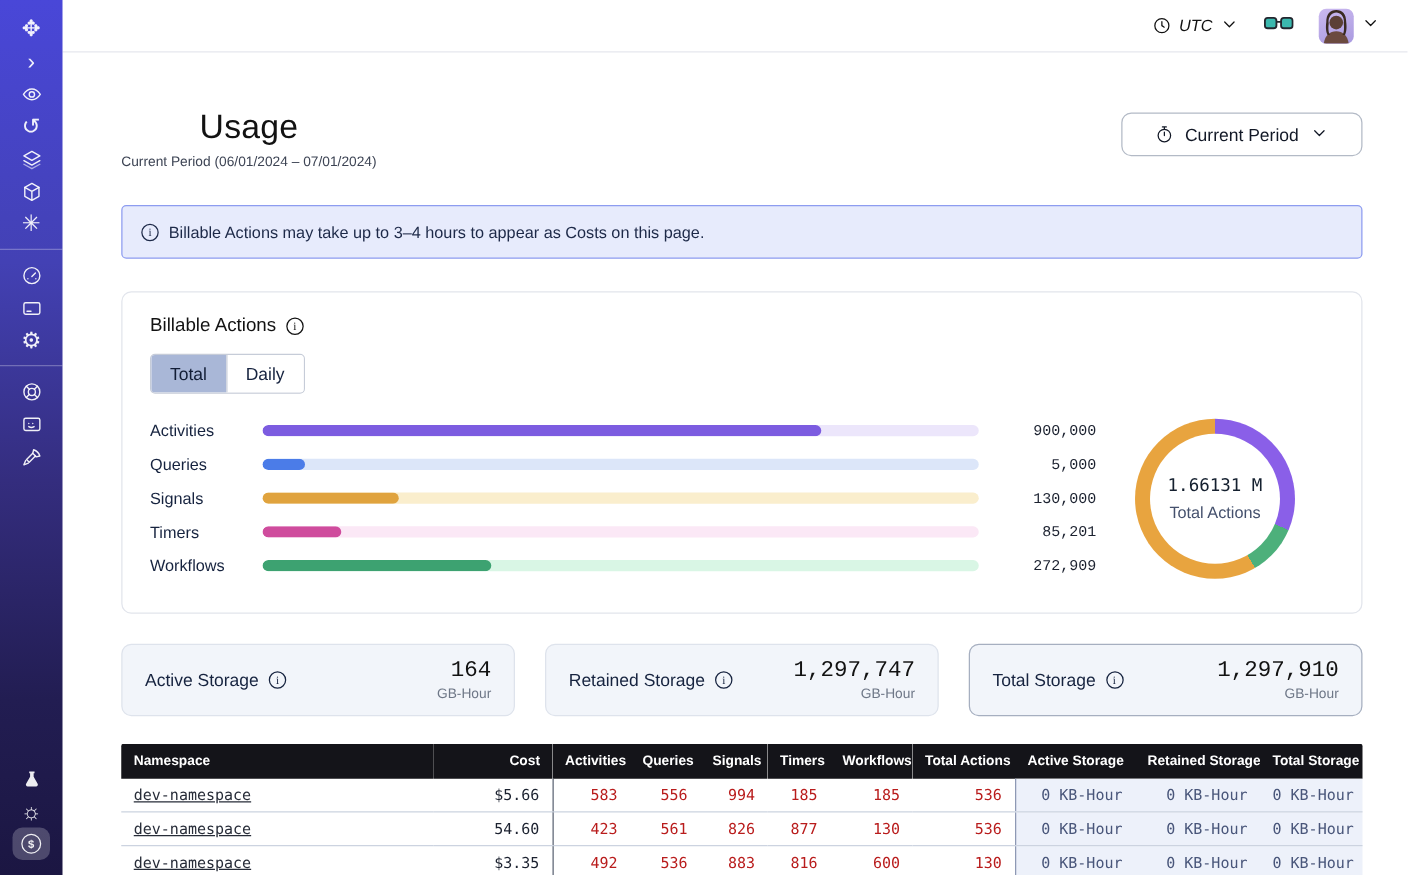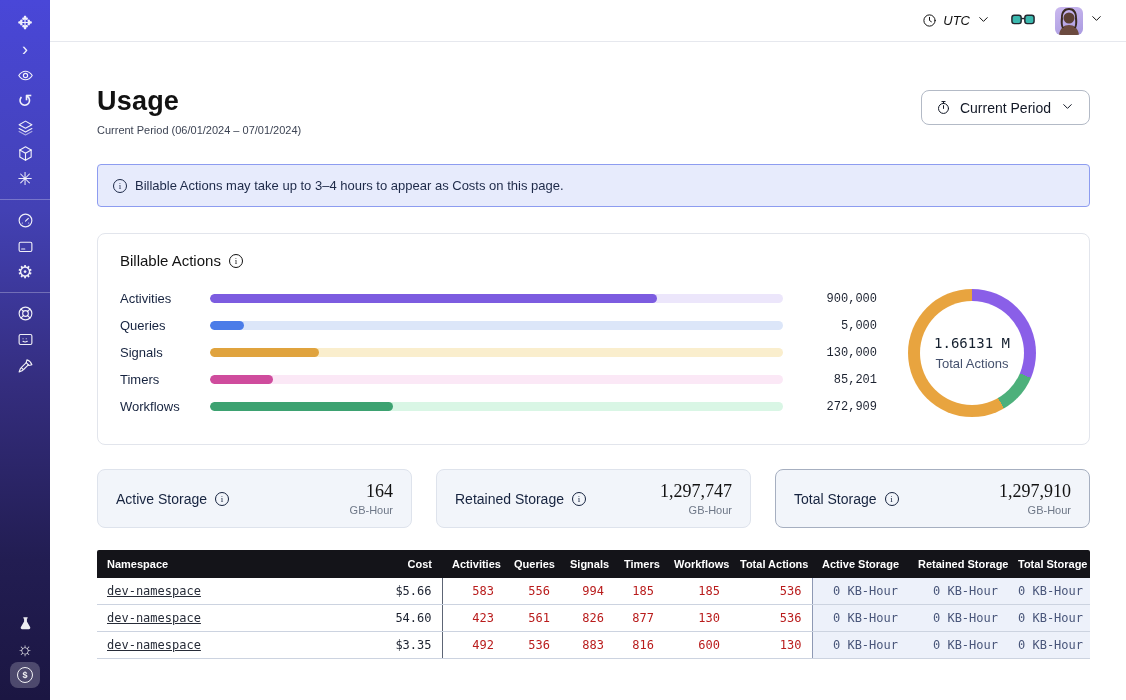--- a/index.html
+++ b/index.html
@@ -31,24 +31,24 @@
   .glasses svg { width:24px; height:16px; }
   .avatar-wrap { display:flex; align-items:center; gap:6px; cursor:pointer; }
   .avatar { width:28px; height:28px; border-radius:6px;
     background:linear-gradient(160deg,#cbb9ef,#a99ae0); overflow:hidden; }
 
   
   .main { position:absolute; left:50px; top:42px; right:0; bottom:0; background:#fff; }
   .content { width:993px; margin-left:47px; padding-top:44px; }
 
   .page-head { display:flex; justify-content:space-between; align-items:flex-start; }
-  .page-title { font-size:27px; font-weight:700; color:#121212; letter-spacing:.2px; }
+  .page-title { font-size:27px; font-weight:400; color:#121212; letter-spacing:.2px;text-align:center; }
   .page-sub { font-size:11px; color:#3d4454; margin-top:7px; }
   .period-btn { display:flex; align-items:center; gap:9px; border:1px solid #b3bac6;
-    border-radius:8px; height:35px; padding:0 14px; font-size:14px; color:#121826;
+    border-radius:8px; height:35px; padding:0 26px; font-size:14px; color:#121826;
     background:#fff; cursor:pointer; margin-top:4px; }
   .period-btn svg { width:15px; height:15px; stroke:#121826; fill:none; stroke-width:1.6;
     stroke-linecap:round; stroke-linejoin:round; }
 
   .banner { margin-top:28px; background:#e7ebfc; border:1px solid #8d9cf0; border-radius:4px;
     padding:13px 15px; font-size:13px; color:#1d2948; display:flex; align-items:center; gap:8px; }
   .info-i { display:inline-flex; width:14px; height:14px; border:1.2px solid currentColor;
     border-radius:50%; align-items:center; justify-content:center; font-size:9px;
     font-style:normal; flex:none; font-family:"Liberation Serif", serif; }
 
@@ -78,21 +78,21 @@
   .donut-value { font-family:"DejaVu Sans Mono", monospace; font-size:14px; color:#15202f; }
   .donut-label { font-size:13px; color:#45516d; }
 
   
   .storage-row { display:flex; gap:24px; margin-top:24px; }
   .storage-card { flex:1; background:#f2f5fa; border:1px solid #dee3ec; border-radius:8px;
     padding:11px 18px; display:flex; align-items:center; justify-content:space-between; }
   .storage-card.dark-border { border-color:#a6afc0; }
   .storage-label { display:flex; align-items:center; gap:8px; font-size:14px; color:#16233f; }
   .storage-right { text-align:right; }
-  .storage-value { font-family:Liberation Serif, serif; font-size:18px; color:#121212; }
+  .storage-value { font-family:Liberation Mono, monospace; font-size:18px; color:#121212; }
   .storage-unit { font-size:11px; color:#6e7787; margin-top:2px; }
 
   
   table { width:100%; border-collapse:collapse; margin-top:22px; table-layout:fixed; }
   thead th { background:#141419; color:#fff; font-size:11px; font-weight:600;
     padding:8px 10px; text-align:right; white-space:nowrap; overflow:hidden; }
   thead th:first-child { text-align:left; border-radius:2px 0 0 0; }
   thead th:last-child { border-radius:0 2px 0 0; }
   tbody td { font-family:"DejaVu Sans Mono", monospace; font-size:12px; padding:6px 10px;
     border-bottom:1px solid #ccd3e0; text-align:right; color:#b91c1c; white-space:nowrap; }
@@ -231,20 +231,24 @@
 
     <div class="banner">
       <span class="info-i">i</span>
       <span>Billable Actions may take up to 3–4 hours to appear as Costs on this page.</span>
     </div>
 
     <section class="card">
       <div class="card-title-row">
         <span>Billable Actions</span>
         <span class="info-i">i</span>
+      </div>
+      <div class="tabs">
+        <div class="tab active">Total</div>
+        <div class="tab">Daily</div>
       </div>
 
       <div class="chart-flex">
         <div class="bars">
           <div class="bar-row">
             <span class="bar-label">Activities</span>
             <div class="bar-track" style="background: rgb(236, 230, 251);">
                 <div class="bar-fill" style="background: rgb(124, 92, 224); width: 78%;"></div>
               </div>
             <span class="bar-value">900,000</span>

